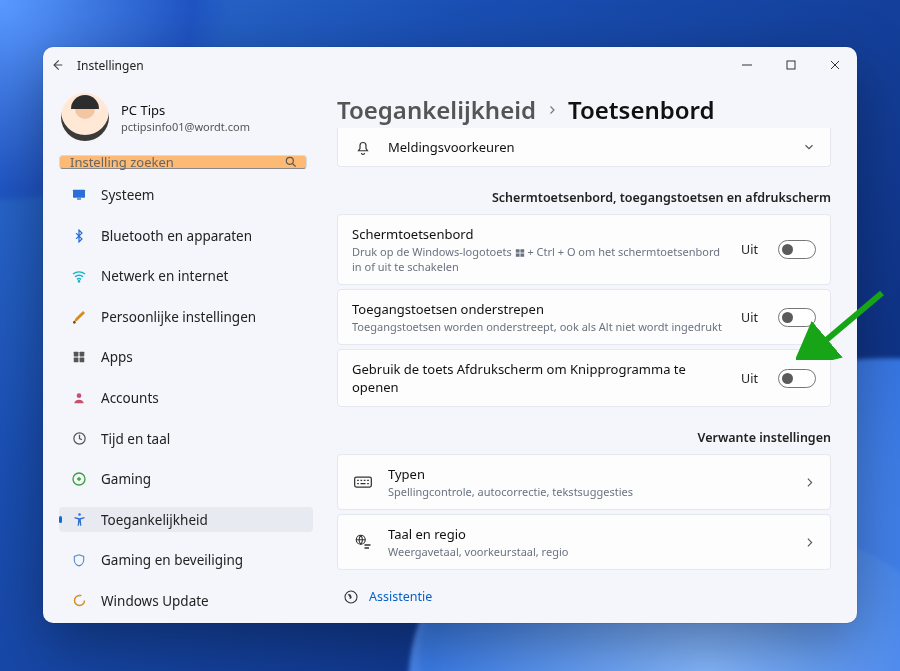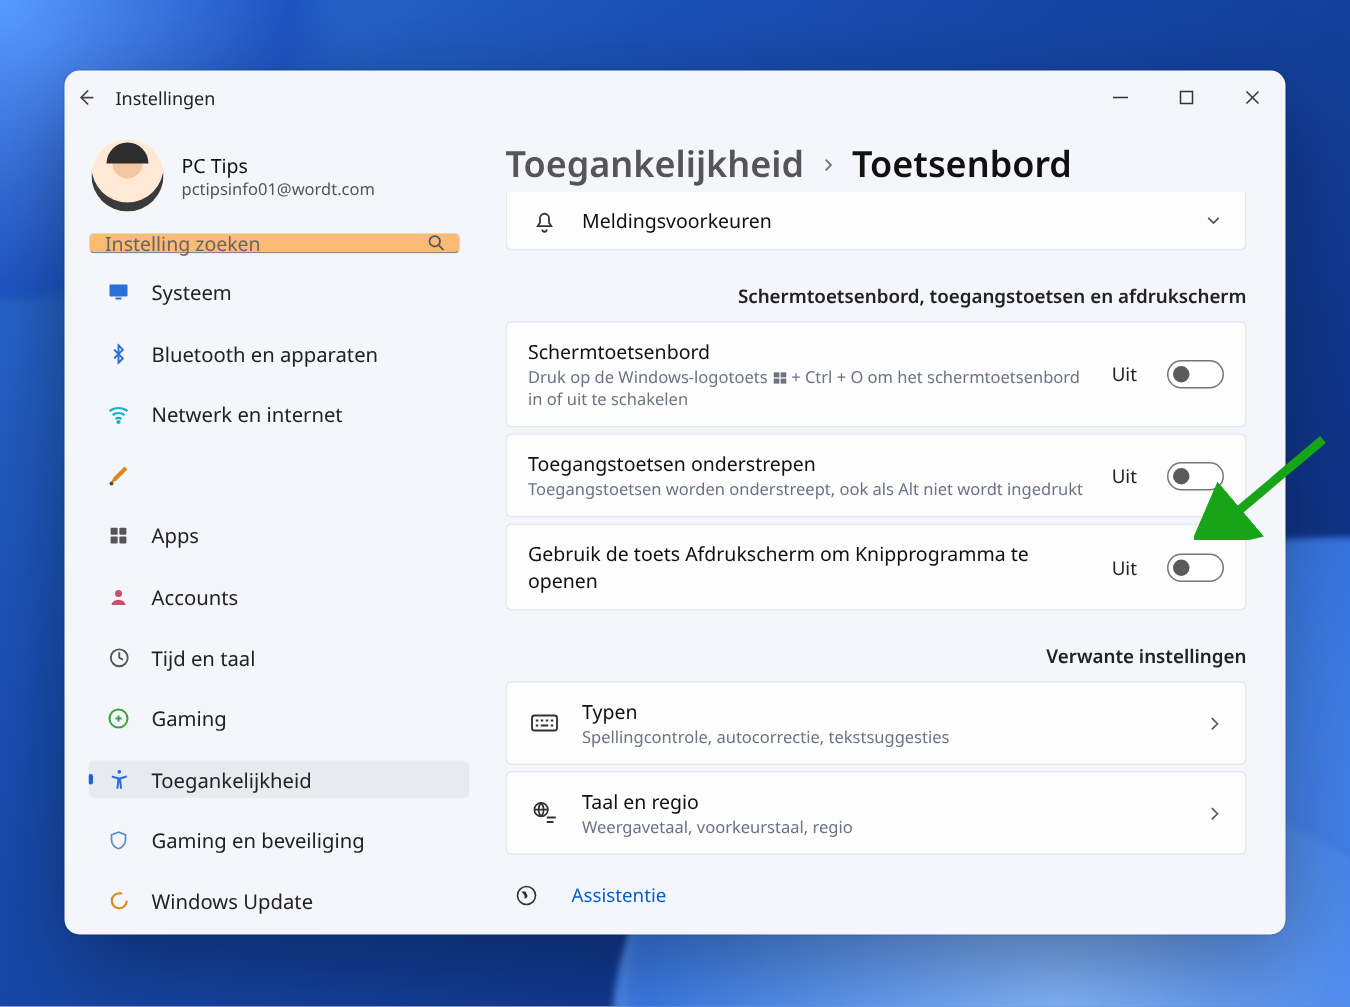--- a/index.html
+++ b/index.html
@@ -101,21 +101,21 @@
   .toggle {
     width:38px; height:19px; border-radius:10px; background:#fff; border:1px solid #767676; position:relative;
   }
   .toggle::after {
     content:""; position:absolute; left:3px; top:3px; width:11px; height:11px; border-radius:50%; background:#5b5b5b;
   }
   .chev { color:#555; }
 
   .section-label { font-size:12.5px; font-weight:600; color:#222; margin: 22px 0 8px 2px; text-align: right; }
 
-  .help-row { display:flex; align-items:center; gap:22px; margin-top:18px; padding-left:6px; }
+  .help-row { display:flex; align-items:center; gap:10px; margin-top:18px; padding-left:6px; }
   .help-link { color:#0860c6; font-size:12.5px; }
 
   
   .annot-arrow {
     position:absolute; pointer-events:none;
     right: 4px; top: 285px;
     width: 100px; height: 75px;
   }
 
   
@@ -208,20 +208,21 @@
           </span>
           <span>Netwerk en internet</span>
         </div>
         <div class="nav-item">
           <span class="nav-ico">
             <svg width="16" height="16" viewBox="0 0 24 24" fill="none">
                 <path d="M4 20 L7 14 L18 3 L21 6 L10 17 Z" fill="#d68b1f"></path>
                 <circle cx="5" cy="20" r="2" fill="#6b4a1f"></circle>
               </svg>
           </span>
+          <span>Persoonlijke instellingen</span>
         </div>
         <div class="nav-item">
           <span class="nav-ico">
             <svg width="14" height="14" viewBox="0 0 24 24" fill="#555">
                 <rect x="3" y="3" width="8" height="8" rx="1"></rect>
                 <rect x="13" y="3" width="8" height="8" rx="1"></rect>
                 <rect x="3" y="13" width="8" height="8" rx="1"></rect>
                 <rect x="13" y="13" width="8" height="8" rx="1"></rect>
               </svg>
           </span>

